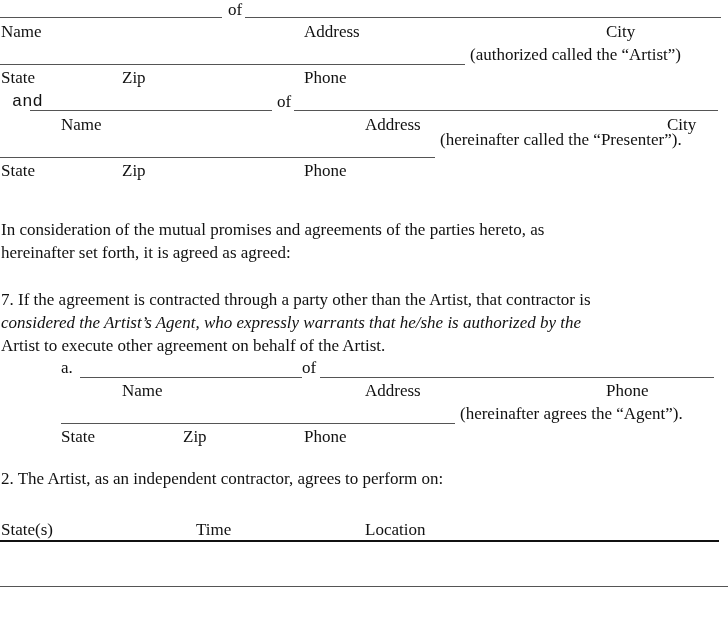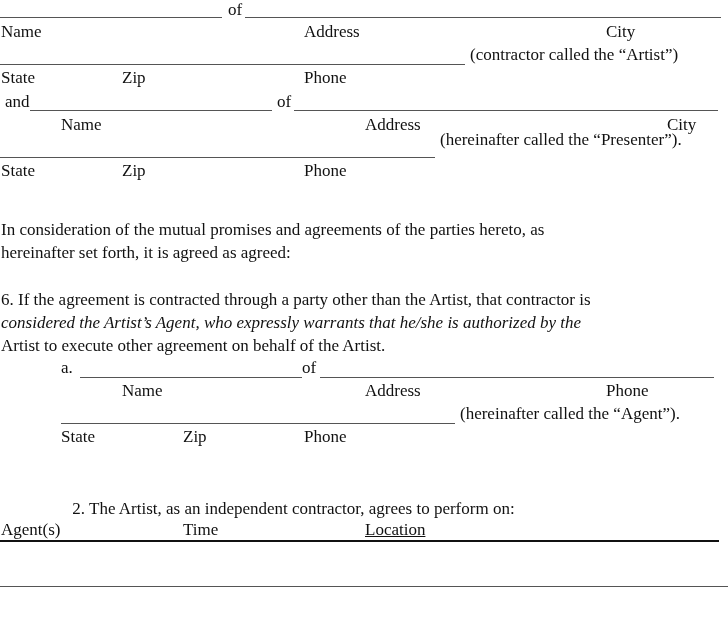--- a/index.html
+++ b/index.html
@@ -18,65 +18,65 @@
 
 <div class="ln" style="left:0;top:17px;width:222px;"></div>
 <div class="t" style="left:228px;top:0px;">of</div>
 <div class="ln" style="left:245px;top:17px;width:476px;"></div>
 
 <div class="t" style="left:1px;top:22px;">Name</div>
 <div class="t" style="left:304px;top:22px;">Address</div>
 <div class="t" style="left:606px;top:22px;">City</div>
 
 <div class="ln" style="left:0;top:64px;width:465px;"></div>
-<div class="t" style="left:470px;top:45px;">(contractor called the “Artist”)</div>
+<div class="t" style="left:470px;top:45px;">(authorized called the “Artist”)</div>
 
 <div class="t" style="left:1px;top:68px;">State</div>
 <div class="t" style="left:122px;top:68px;">Zip</div>
 <div class="t" style="left:304px;top:68px;">Phone</div>
 
-<div class="t" style="left:5px;top:92px;">and</div>
+<div class="t" style="left:12px;top:92px;font-family:Liberation Mono, monospace;">and</div>
 <div class="ln" style="left:30px;top:110px;width:242px;"></div>
 <div class="t" style="left:277px;top:92px;">of</div>
 <div class="ln" style="left:294px;top:110px;width:424px;"></div>
 
 <div class="t" style="left:61px;top:115px;">Name</div>
 <div class="t" style="left:365px;top:115px;">Address</div>
 <div class="t" style="left:667px;top:115px;">City</div>
 
 <div class="ln" style="left:0;top:157px;width:435px;"></div>
 <div class="t" style="left:440px;top:130px;">(hereinafter called the “Presenter”).</div>
 
 <div class="t" style="left:1px;top:161px;">State</div>
 <div class="t" style="left:122px;top:161px;">Zip</div>
 <div class="t" style="left:304px;top:161px;">Phone</div>
 
 <div class="para" style="top:218px;">In consideration of the mutual promises and agreements of the parties hereto, as</div>
 <div class="para" style="top:241px;">hereinafter set forth, it is agreed as agreed:</div>
 
-<div class="para" style="top:288px;">6.  If the agreement is contracted through a party other than the Artist, that contractor is</div>
+<div class="para" style="top:288px;">7.  If the agreement is contracted through a party other than the Artist, that contractor is</div>
 <div class="para" style="top:311px;font-style:italic;">considered the Artist’s Agent, who expressly warrants that he/she is authorized by the</div>
 <div class="para" style="top:334px;">Artist to execute other agreement on behalf of the Artist.</div>
 
 <div class="t" style="left:61px;top:358px;">a.</div>
 <div class="ln" style="left:80px;top:377px;width:222px;"></div>
 <div class="t" style="left:302px;top:358px;">of</div>
 <div class="ln" style="left:320px;top:377px;width:394px;"></div>
 
 <div class="t" style="left:122px;top:381px;">Name</div>
 <div class="t" style="left:365px;top:381px;">Address</div>
 <div class="t" style="left:606px;top:381px;">Phone</div>
 
 <div class="ln" style="left:61px;top:423px;width:394px;"></div>
-<div class="t" style="left:460px;top:404px;">(hereinafter called the “Agent”).</div>
+<div class="t" style="left:460px;top:404px;">(hereinafter agrees the “Agent”).</div>
 
 <div class="t" style="left:61px;top:427px;">State</div>
 <div class="t" style="left:183px;top:427px;">Zip</div>
 <div class="t" style="left:304px;top:427px;">Phone</div>
 
-<div class="para" style="top:497px;text-align:center;">2.  The Artist, as an independent contractor, agrees to perform on:</div>
+<div class="para" style="top:467px;">2.  The Artist, as an independent contractor, agrees to perform on:</div>
 
-<div class="t" style="left:1px;top:520px;">Agent(s)</div>
-<div class="t" style="left:183px;top:520px;">Time</div>
-<div class="t" style="left:365px;top:520px;text-decoration:underline;">Location</div>
+<div class="t" style="left:1px;top:520px;">State(s)</div>
+<div class="t" style="left:196px;top:520px;">Time</div>
+<div class="t" style="left:365px;top:520px;">Location</div>
 <div class="ln dark" style="left:0;top:540px;width:719px;"></div>
 
 <div class="ln" style="left:0;top:586px;width:728px;"></div>
 
 </body></html>

